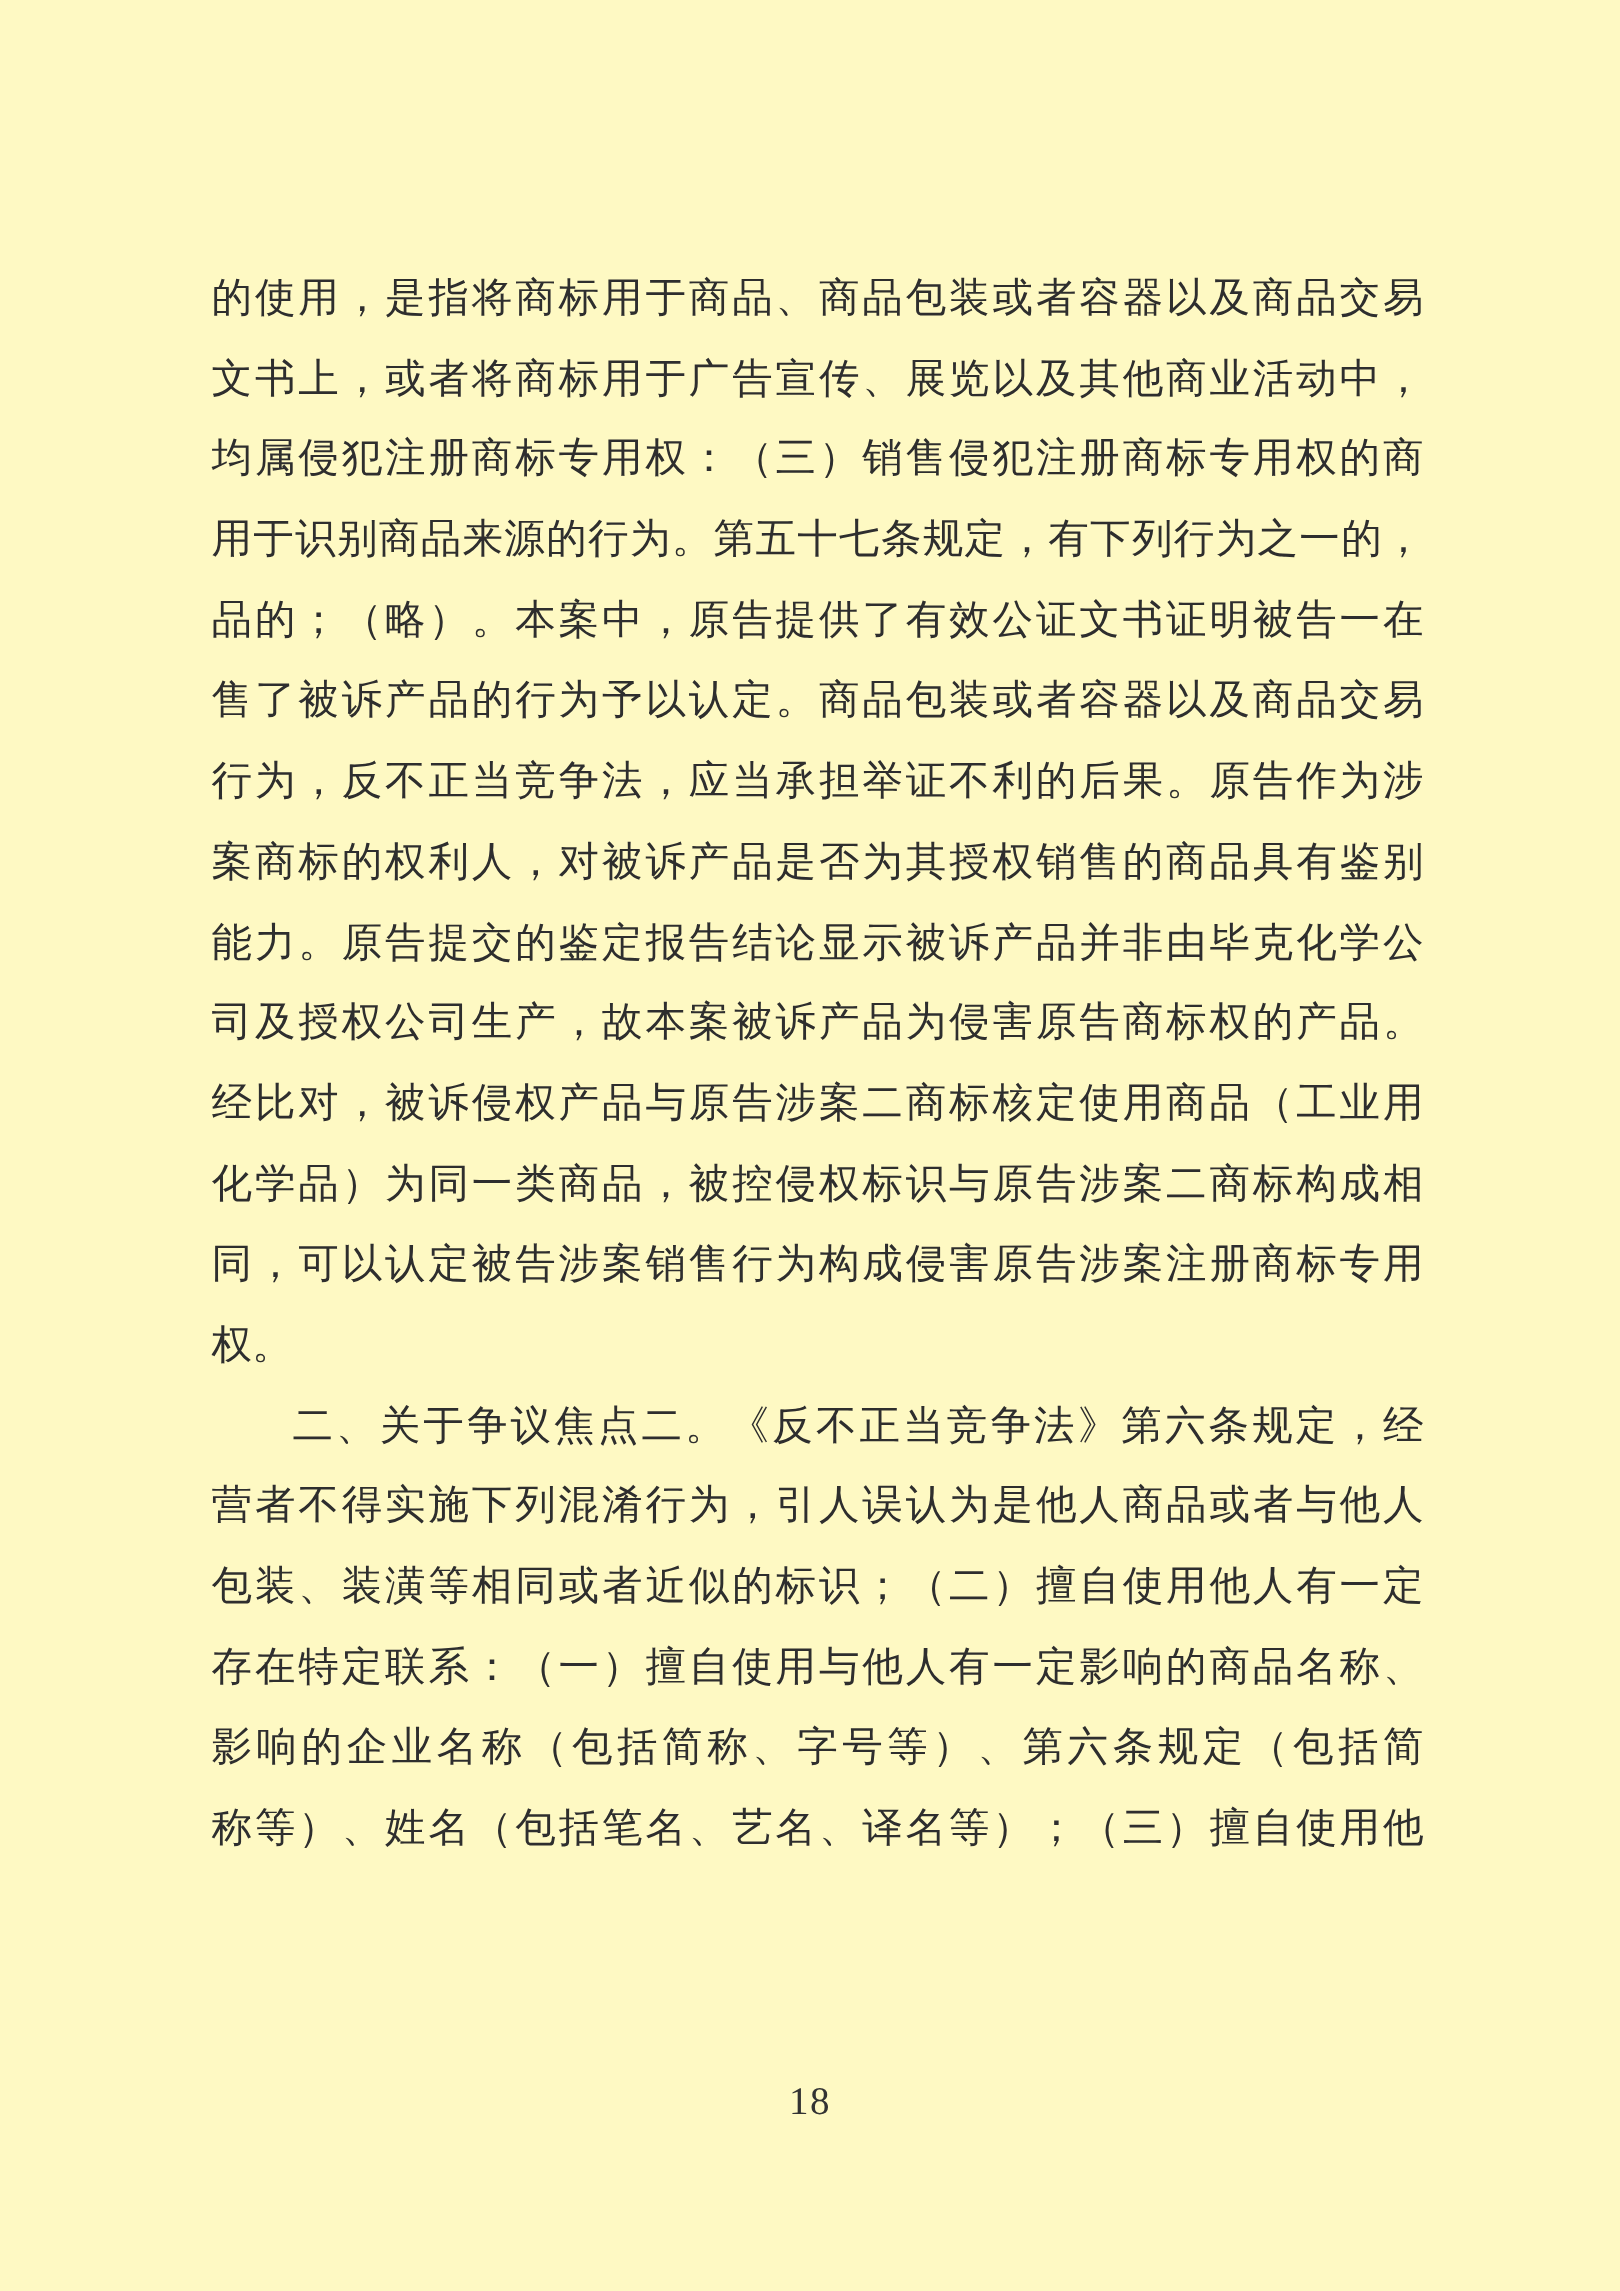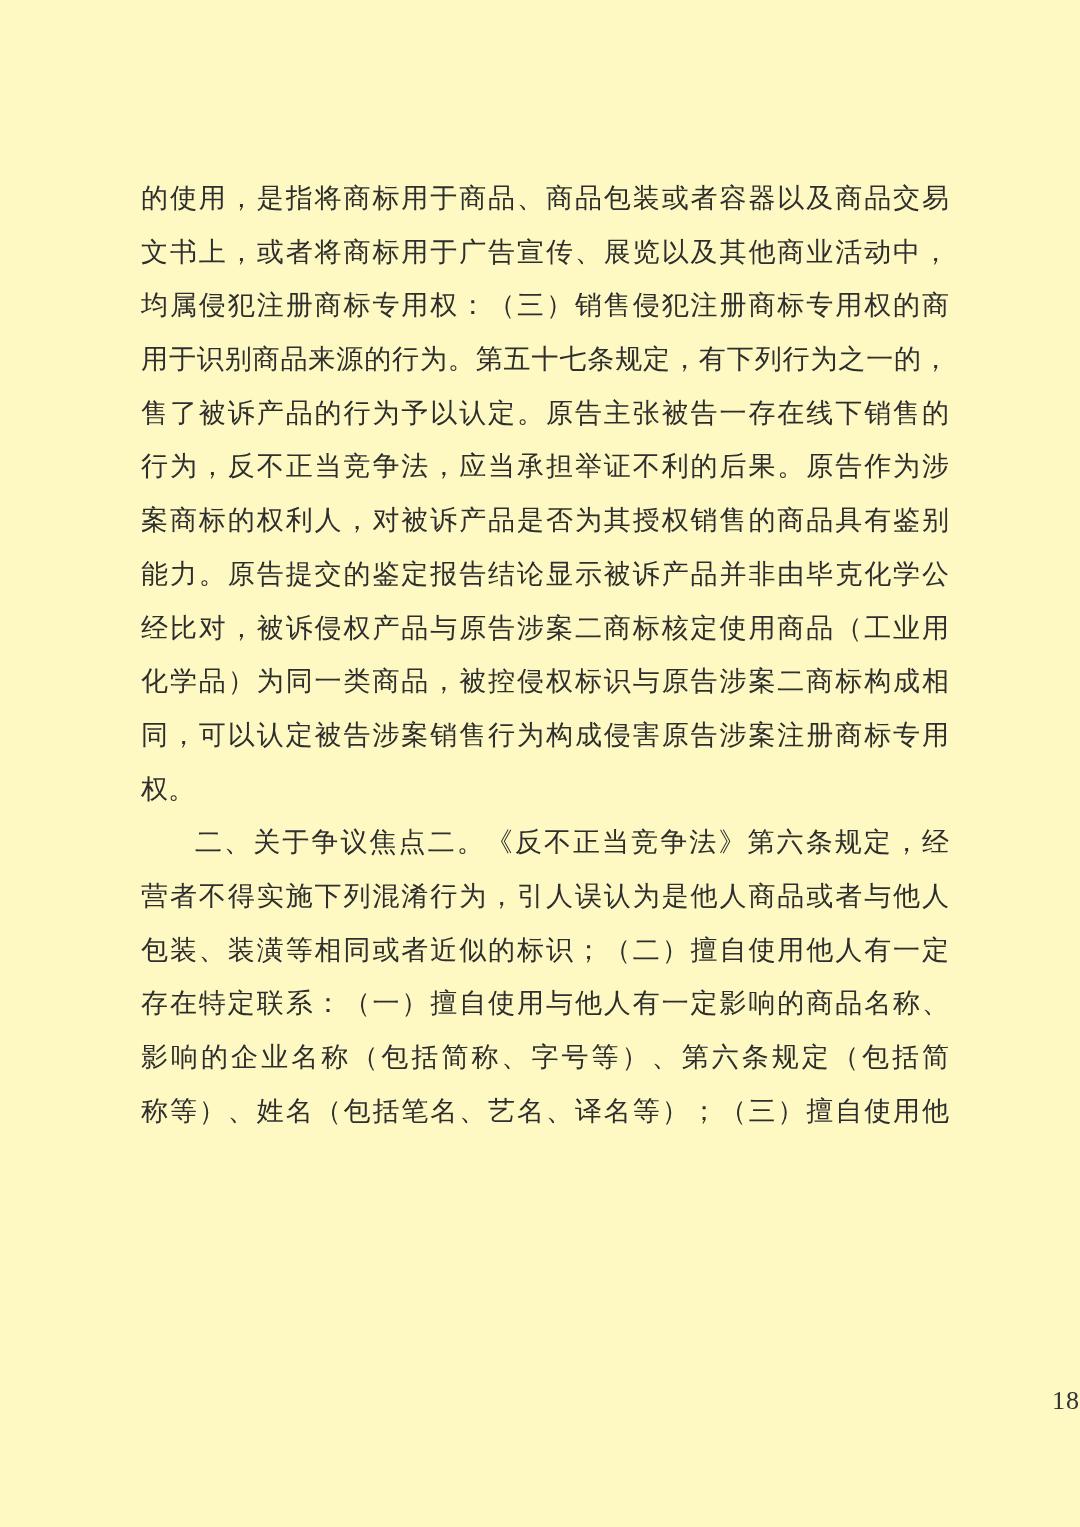--- a/index.html
+++ b/index.html
@@ -36,40 +36,42 @@
     text-align-last: left;
   }
   .line.para-first {
     text-indent: 2em;
   }
   .page-number {
     position: absolute;
     top: 1386px;
     left: 0;
     width: 100%;
-    text-align: right;
+    text-align: center;
     font-size: 26px;
     letter-spacing: 1px;
     color: #333333;
   }
 </style>
 </head>
 <body>
 
 <div class="page">
   <div class="text-block">
 
     <div class="line">的使用，是指将商标用于商品、商品包装或者容器以及商品交易</div>
     <div class="line">文书上，或者将商标用于广告宣传、展览以及其他商业活动中，</div>
     <div class="line">均属侵犯注册商标专用权：（三）销售侵犯注册商标专用权的商</div>
     <div class="line">用于识别商品来源的行为。第五十七条规定，有下列行为之一的，</div>
-    <div class="line">售了被诉产品的行为予以认定。原告主张被告一存在线下销售的</div>
+    <div class="line">品的；（略）。本案中，原告提供了有效公证文书证明被告一在</div>
+    <div class="line">售了被诉产品的行为予以认定。商品包装或者容器以及商品交易</div>
     <div class="line">行为，反不正当竞争法，应当承担举证不利的后果。原告作为涉</div>
     <div class="line">案商标的权利人，对被诉产品是否为其授权销售的商品具有鉴别</div>
     <div class="line">能力。原告提交的鉴定报告结论显示被诉产品并非由毕克化学公</div>
+    <div class="line">司及授权公司生产，故本案被诉产品为侵害原告商标权的产品。</div>
     <div class="line">经比对，被诉侵权产品与原告涉案二商标核定使用商品（工业用</div>
     <div class="line">化学品）为同一类商品，被控侵权标识与原告涉案二商标构成相</div>
     <div class="line">同，可以认定被告涉案销售行为构成侵害原告涉案注册商标专用</div>
     <div class="line para-last">权。</div>
 
     <div class="line para-first">二、关于争议焦点二。《反不正当竞争法》第六条规定，经</div>
     <div class="line">营者不得实施下列混淆行为，引人误认为是他人商品或者与他人</div>
     <div class="line">包装、装潢等相同或者近似的标识；（二）擅自使用他人有一定</div>
     <div class="line">存在特定联系：（一）擅自使用与他人有一定影响的商品名称、</div>
     <div class="line">影响的企业名称（包括简称、字号等）、第六条规定（包括简</div>

